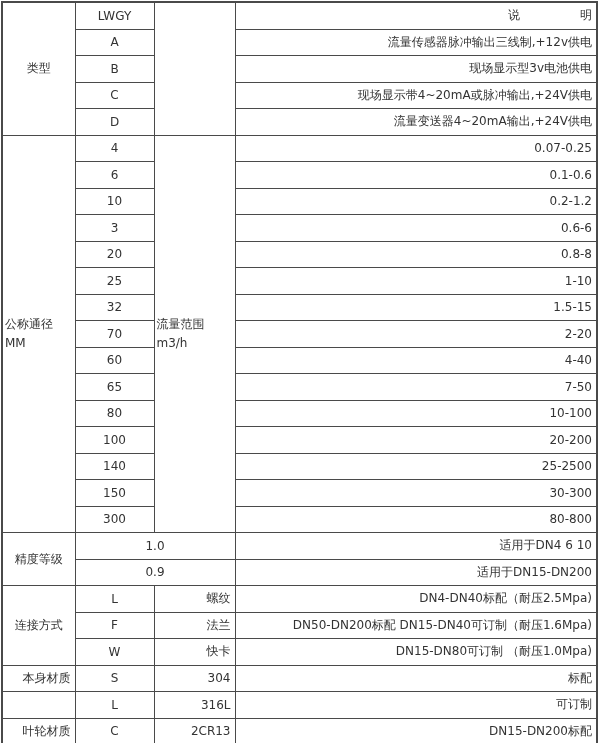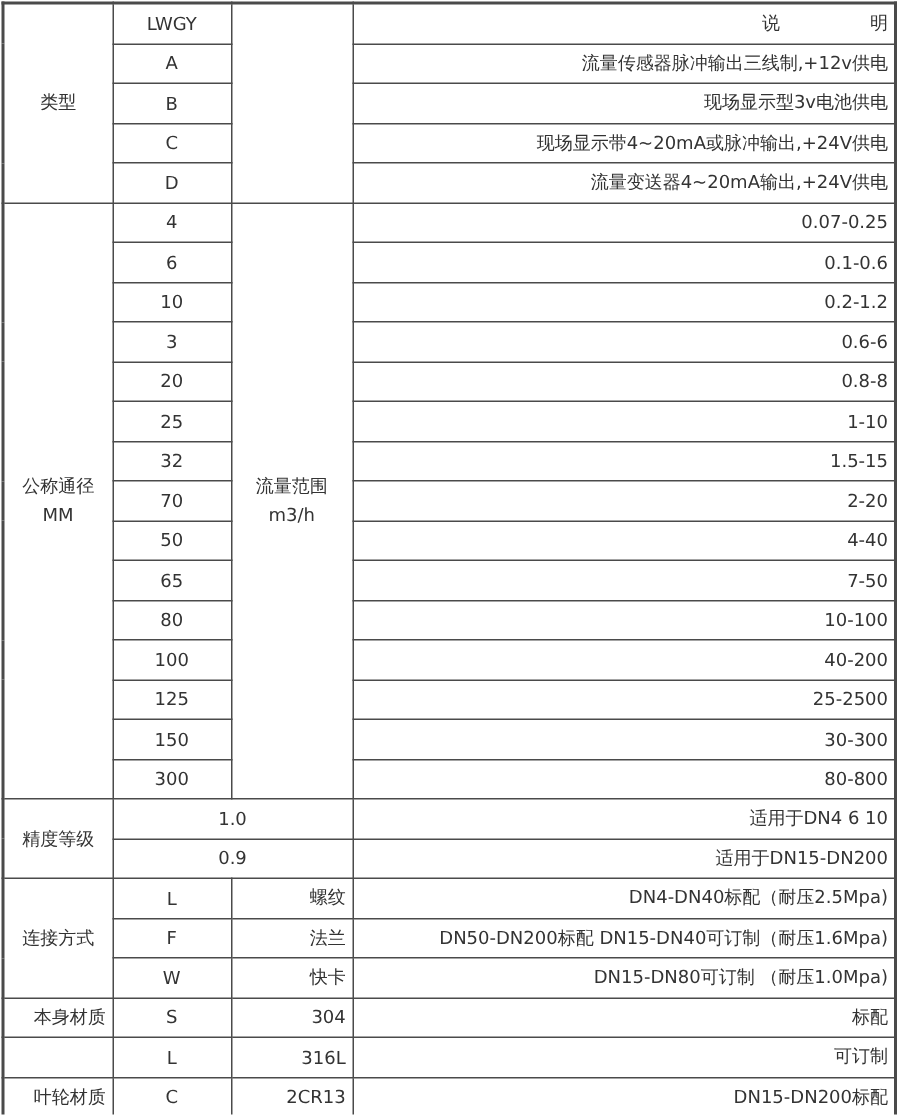--- a/index.html
+++ b/index.html
@@ -16,21 +16,21 @@
   td{
     border:1px solid #4a4a4a;
     padding:0 4px;
     overflow:hidden;
     white-space:nowrap;
     background:#ffffff;
     height:25.5px;
   }
   td.c{text-align:center;padding:0 2px;}
   td.l{text-align:right;margin-left:12px;}
-  .stack span{display:block;text-align:center;line-height:1.6;}
+  .stack span{display:block;text-align:left;line-height:1.6;}
 </style>
 </head>
 <body>
 
 <table>
   <colgroup>
     <col style="width:73px">
       <col style="width:79px">
       <col style="width:81px">
       <col>
@@ -94,37 +94,37 @@
   </tr>
   <tr>
     <td class="c">32</td>
     <td class="l">1.5-15</td>
   </tr>
   <tr>
     <td class="c">70</td>
     <td class="l">2-20</td>
   </tr>
   <tr>
-    <td class="c">50</td>
+    <td class="c">60</td>
     <td class="l">4-40</td>
   </tr>
   <tr>
     <td class="c">65</td>
     <td class="l">7-50</td>
   </tr>
   <tr>
     <td class="c">80</td>
     <td class="l">10-100</td>
   </tr>
   <tr>
     <td class="c">100</td>
-    <td class="l">40-200</td>
+    <td class="l">20-200</td>
   </tr>
   <tr>
-    <td class="c">125</td>
+    <td class="c">140</td>
     <td class="l">25-2500</td>
   </tr>
   <tr>
     <td class="c">150</td>
     <td class="l">30-300</td>
   </tr>
   <tr>
     <td class="c">300</td>
     <td class="l">80-800</td>
   </tr>

